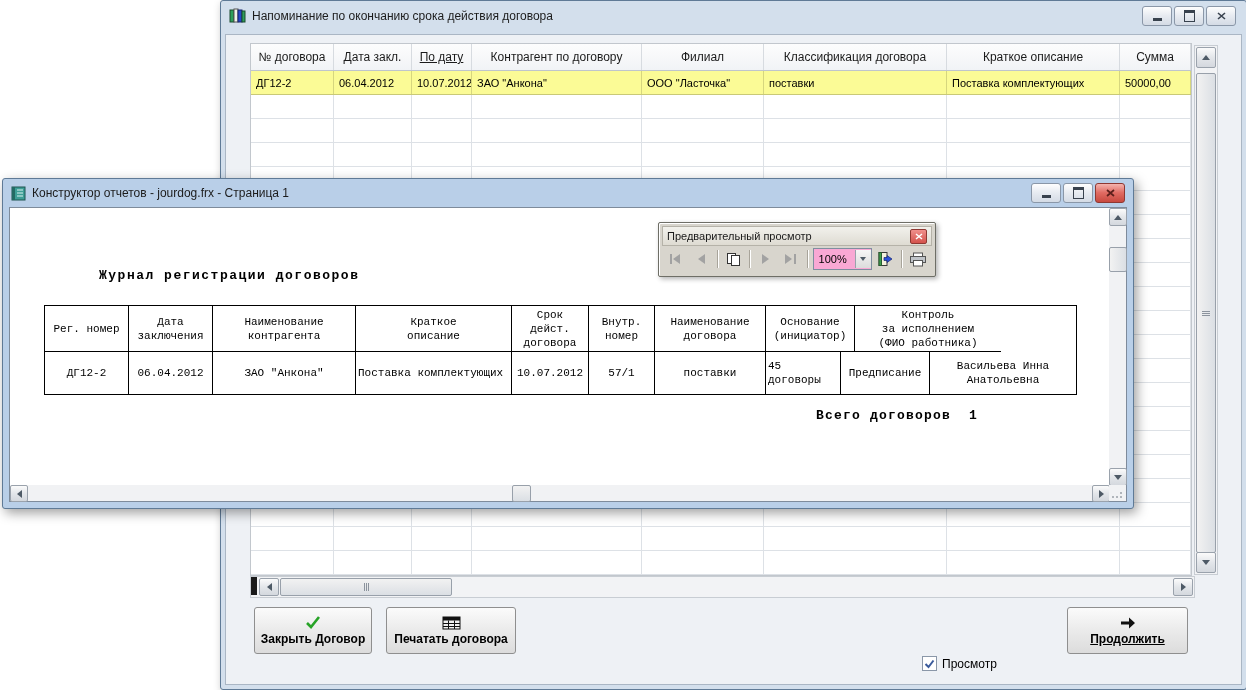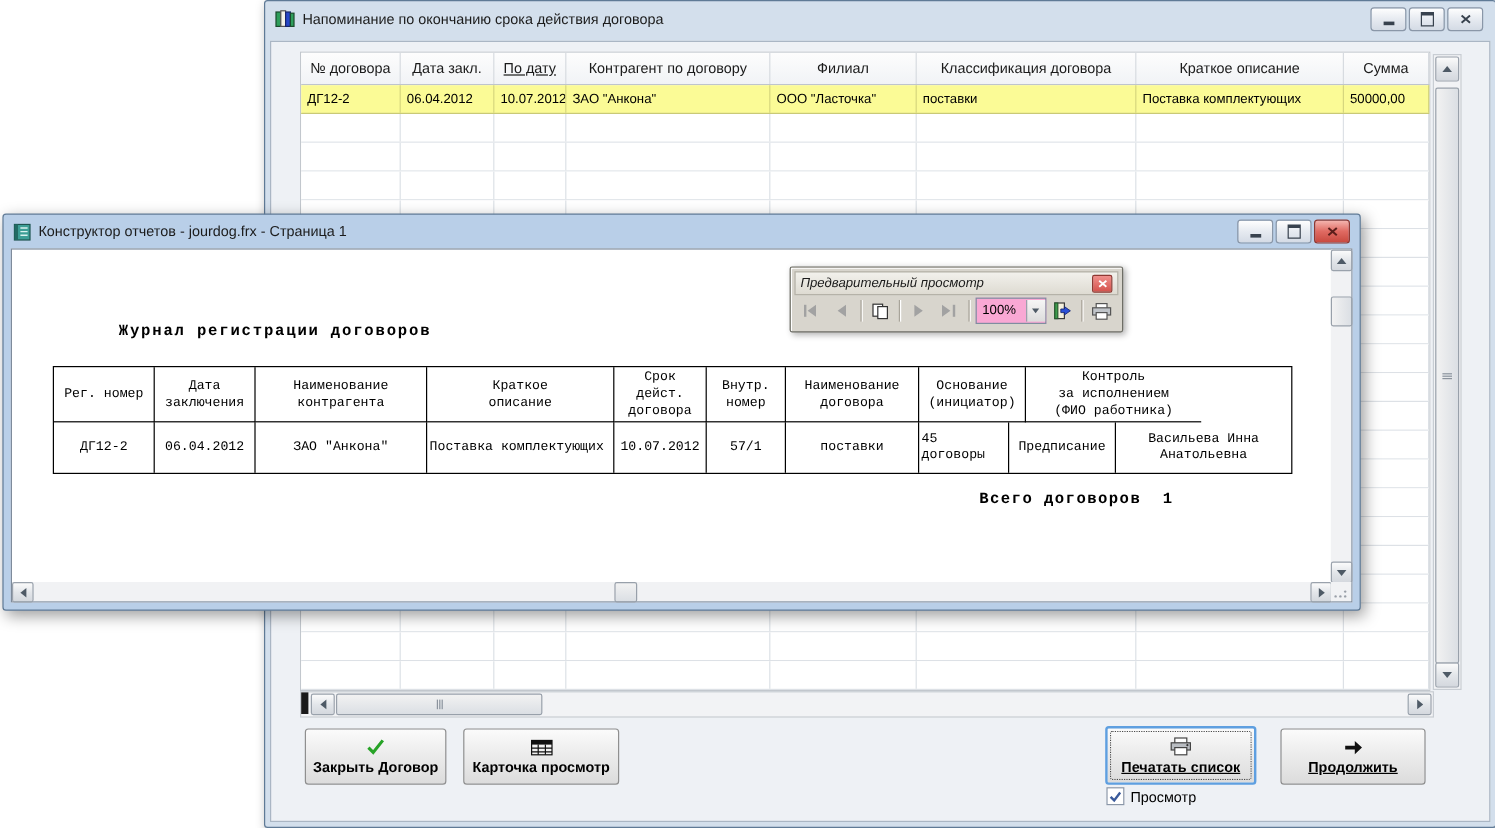--- a/index.html
+++ b/index.html
@@ -78,21 +78,21 @@
   .rp-head .rp-cell{height:46px;border-bottom:1px solid #000;}
   .rp-data .rp-cell{height:42px;}
   .rp-cell.al{justify-content:flex-start;text-align:left;}
   .rep-total{position:absolute;font-family:"Liberation Mono","DejaVu Sans Mono",monospace;
              font-size:13px;font-weight:bold;letter-spacing:1.2px;color:#000;white-space:pre;}
 
   
   #ptb{position:absolute;background:#d8d5cd;border:1px solid #6e6e66;border-radius:2px;
        box-shadow:1px 1px 0 #fff inset, 2px 2px 5px rgba(0,0,0,.3);}
   #ptb .ptb-title{position:absolute;left:3px;top:3px;right:3px;height:18px;display:flex;align-items:center;
-       padding:0 4px;background:linear-gradient(#f2f1ec,#dedbd2);border:1px solid #b5b2a8;font-style:italic;}
+       padding:0 4px;background:linear-gradient(#f2f1ec,#dedbd2);border:1px solid #b5b2a8;}
   #ptb .ptb-title span{font-size:11px;color:#1a1a1a;white-space:nowrap;}
   .ptb-x{margin-left:auto;width:15px;height:13px;background:linear-gradient(#f0908c,#d4524c);border:1px solid #8e3832;
          border-radius:2px;display:flex;align-items:center;justify-content:center;}
   #ptb .ptb-tools{position:absolute;left:3px;top:23px;right:3px;height:26px;display:flex;align-items:center;gap:3px;padding:0 3px;}
   .tbtn{width:22px;height:22px;display:flex;align-items:center;justify-content:center;border:1px solid transparent;border-radius:2px;}
   .tsep{width:1px;height:18px;background:#a8a49a;box-shadow:1px 0 0 #fff;margin:0 2px;}
   .zoombox{display:flex;align-items:center;height:20px;border:1px solid #7f8ea0;background:#f9a8d4;}
   .zoombox .zval{width:36px;font-size:11px;color:#000;padding-left:5px;}
   .zoombox .zbtn{width:15px;height:18px;background:linear-gradient(#f6f6f6,#dcdcdc);border-left:1px solid #9aa2ac;
                  display:flex;align-items:center;justify-content:center;}
@@ -390,31 +390,21 @@
           <path d="M3,8 L7,12 L15,2" stroke="#27a327" stroke-width="2.6" fill="none"></path>
         </svg>
       <span class="lbl">Закрыть Договор</span>
     </div>
     <div class="pushbtn" style="left:165px;top:606px;width:128px;">
       <svg width="19" height="14">
         <rect x="1" y="1" width="17" height="12" fill="#f2f2f2" stroke="#111"></rect>
         <rect x="1" y="1" width="17" height="3.5" fill="#111"></rect>
         <path d="M1,7.5 H18 M1,10.5 H18 M6.5,4.5 V13 M12.5,4.5 V13" stroke="#111" stroke-width="1"></path>
       </svg>
-      <span class="lbl">Карточка просмотр</span>
-    </div>
-    <div class="pushbtn focus" style="left:700px;top:604px;width:122px;">
-      <span class="dotted"></span>
-      <svg width="20" height="16">
-        <rect x="5" y="1" width="10" height="5" fill="#fff" stroke="#444"></rect>
-        <rect x="2" y="5" width="16" height="6" fill="#b9bdc2" stroke="#444"></rect>
-        <rect x="5" y="9" width="10" height="6" fill="#fff" stroke="#444"></rect>
-        <circle cx="15.5" cy="7" r="0.9" fill="#333"></circle>
-      </svg>
-      <span class="lbl underl">Печатать список</span>
+      <span class="lbl">Печатать договора</span>
     </div>
     <div class="pushbtn" style="left:846px;top:606px;width:119px;">
       <svg width="18" height="14">
           <path d="M2,5.5 h8 v-4 l6,5.5 -6,5.5 v-4 h-8 z" fill="#111"></path>
         </svg>
       <span class="lbl underl">Продолжить</span>
     </div>
     <div class="cbx-row" style="left:701px;top:655px;">
       <span class="cbx">
         <svg width="11" height="10">

